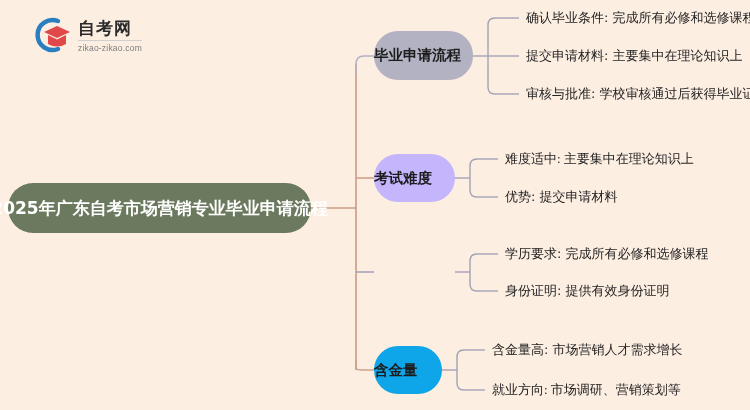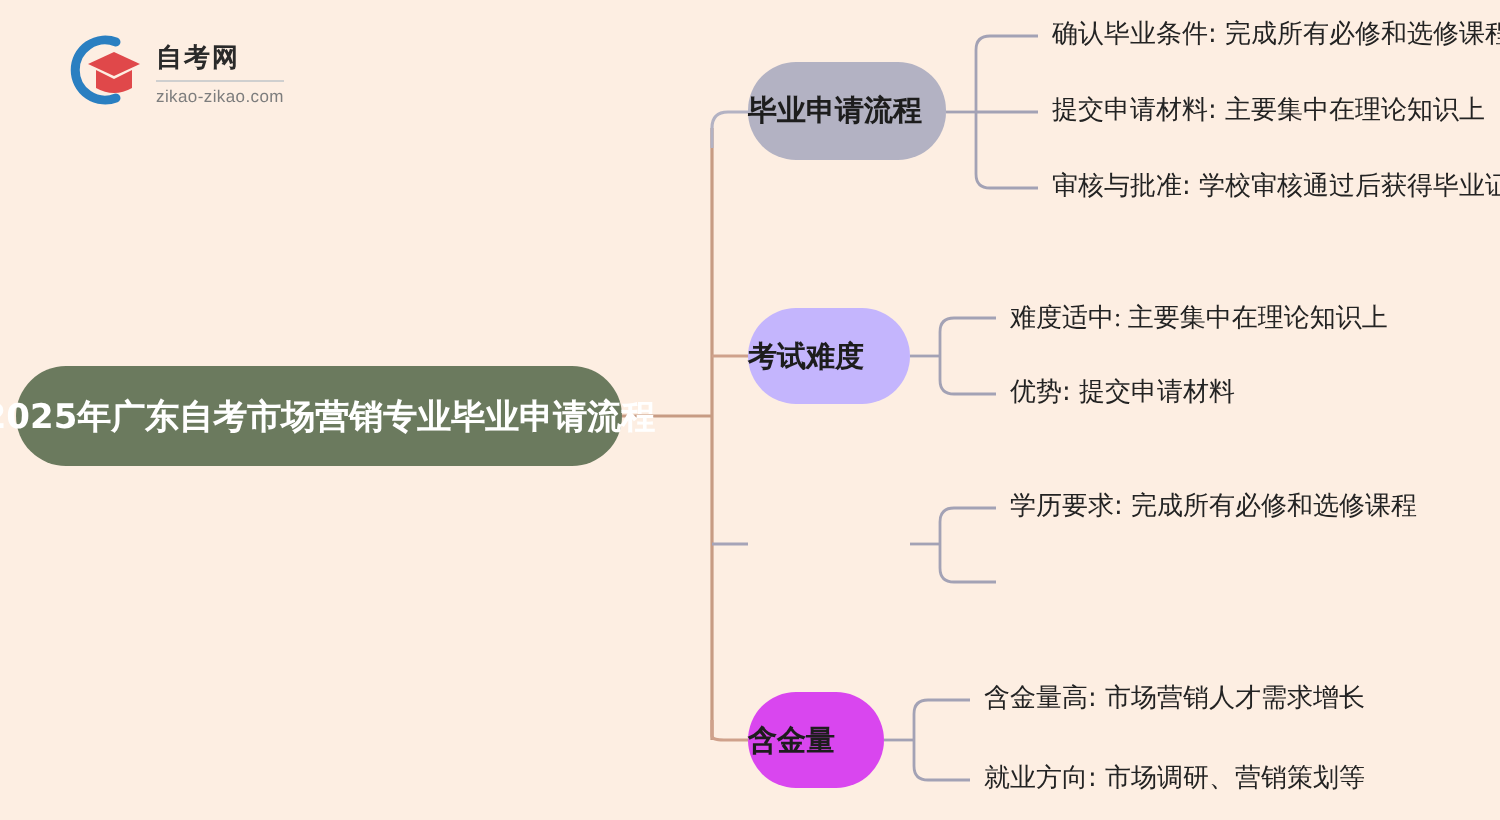--- a/index.html
+++ b/index.html
@@ -27,21 +27,21 @@
   }
   #logo-mark {
     position: relative;
     width: 44px; height: 40px; flex: 0 0 44px;
   }
   #logo-text-wrap {
     display: flex; flex-direction: column; justify-content: center;
     padding-top: 2px;
   }
   #logo-cn {
-    font-size: 13px; font-weight: bold; color: #2a2a2a;
+    font-size: 17px; font-weight: bold; color: #2a2a2a;
     letter-spacing: 1px; line-height: 19px;
     font-family: Liberation Serif, serif;
   }
   #logo-rule {
     height: 1px; background: #cfcfcf; margin: 2px 0 2px 0; width: 100%;
   }
   #logo-en {
     font-size: 8.5px; color: #7d7d7d; letter-spacing: 0.2px; line-height: 10px;
     font-family: Liberation Sans, sans-serif;
   }
@@ -149,29 +149,30 @@
 
   <div class="branch-node" id="node-0" style="left: 374px; top: 31px; width: 99px; height: 49px; background: rgb(179, 178, 195);">
     <span class="label">毕业申请流程</span>
   </div>
 
   <div class="branch-node" id="node-1" style="left: 374px; top: 154px; width: 81px; height: 48px; background: #c4b5fd;">
     <span class="label">考试难度</span>
   </div>
 
 
-  <div class="branch-node" id="node-3" style="left: 374px; top: 346px; width: 68px; height: 48px; background: #d946ef;">
+  <div class="branch-node" id="node-3" style="left: 374px; top: 346px; width: 68px; height: 48px; background: #0ea5e9;">
     <span class="label">含金量</span>
   </div>
 
   <div class="leaf" style="left:526px; top:10px;">确认毕业条件: 完成所有必修和选修课程</div>
   <div class="leaf" style="left:526px; top:48px;">提交申请材料: 主要集中在理论知识上</div>
   <div class="leaf" style="left:526px; top:86px;">审核与批准: 学校审核通过后获得毕业证书</div>
 
   <div class="leaf" style="left:505px; top:151px;font-family:Liberation Serif, serif;">难度适中: 主要集中在理论知识上</div>
   <div class="leaf" style="left:505px; top:189px;">优势: 提交申请材料</div>
 
   <div class="leaf" style="left:505px; top:246px;">学历要求: 完成所有必修和选修课程</div>
+  <div class="leaf" style="left:505px; top:283px;">身份证明: 提供有效身份证明</div>
 
   <div class="leaf" style="left:492px; top:342px;">含金量高: 市场营销人才需求增长</div>
-  <div class="leaf" style="left:492px; top:382px;">就业方向: 市场调研、营销策划等</div>
+  <div class="leaf" style="left:492px; top:382px;font-family:Liberation Serif, serif;">就业方向: 市场调研、营销策划等</div>
 
 </div>
 
 </body></html>

